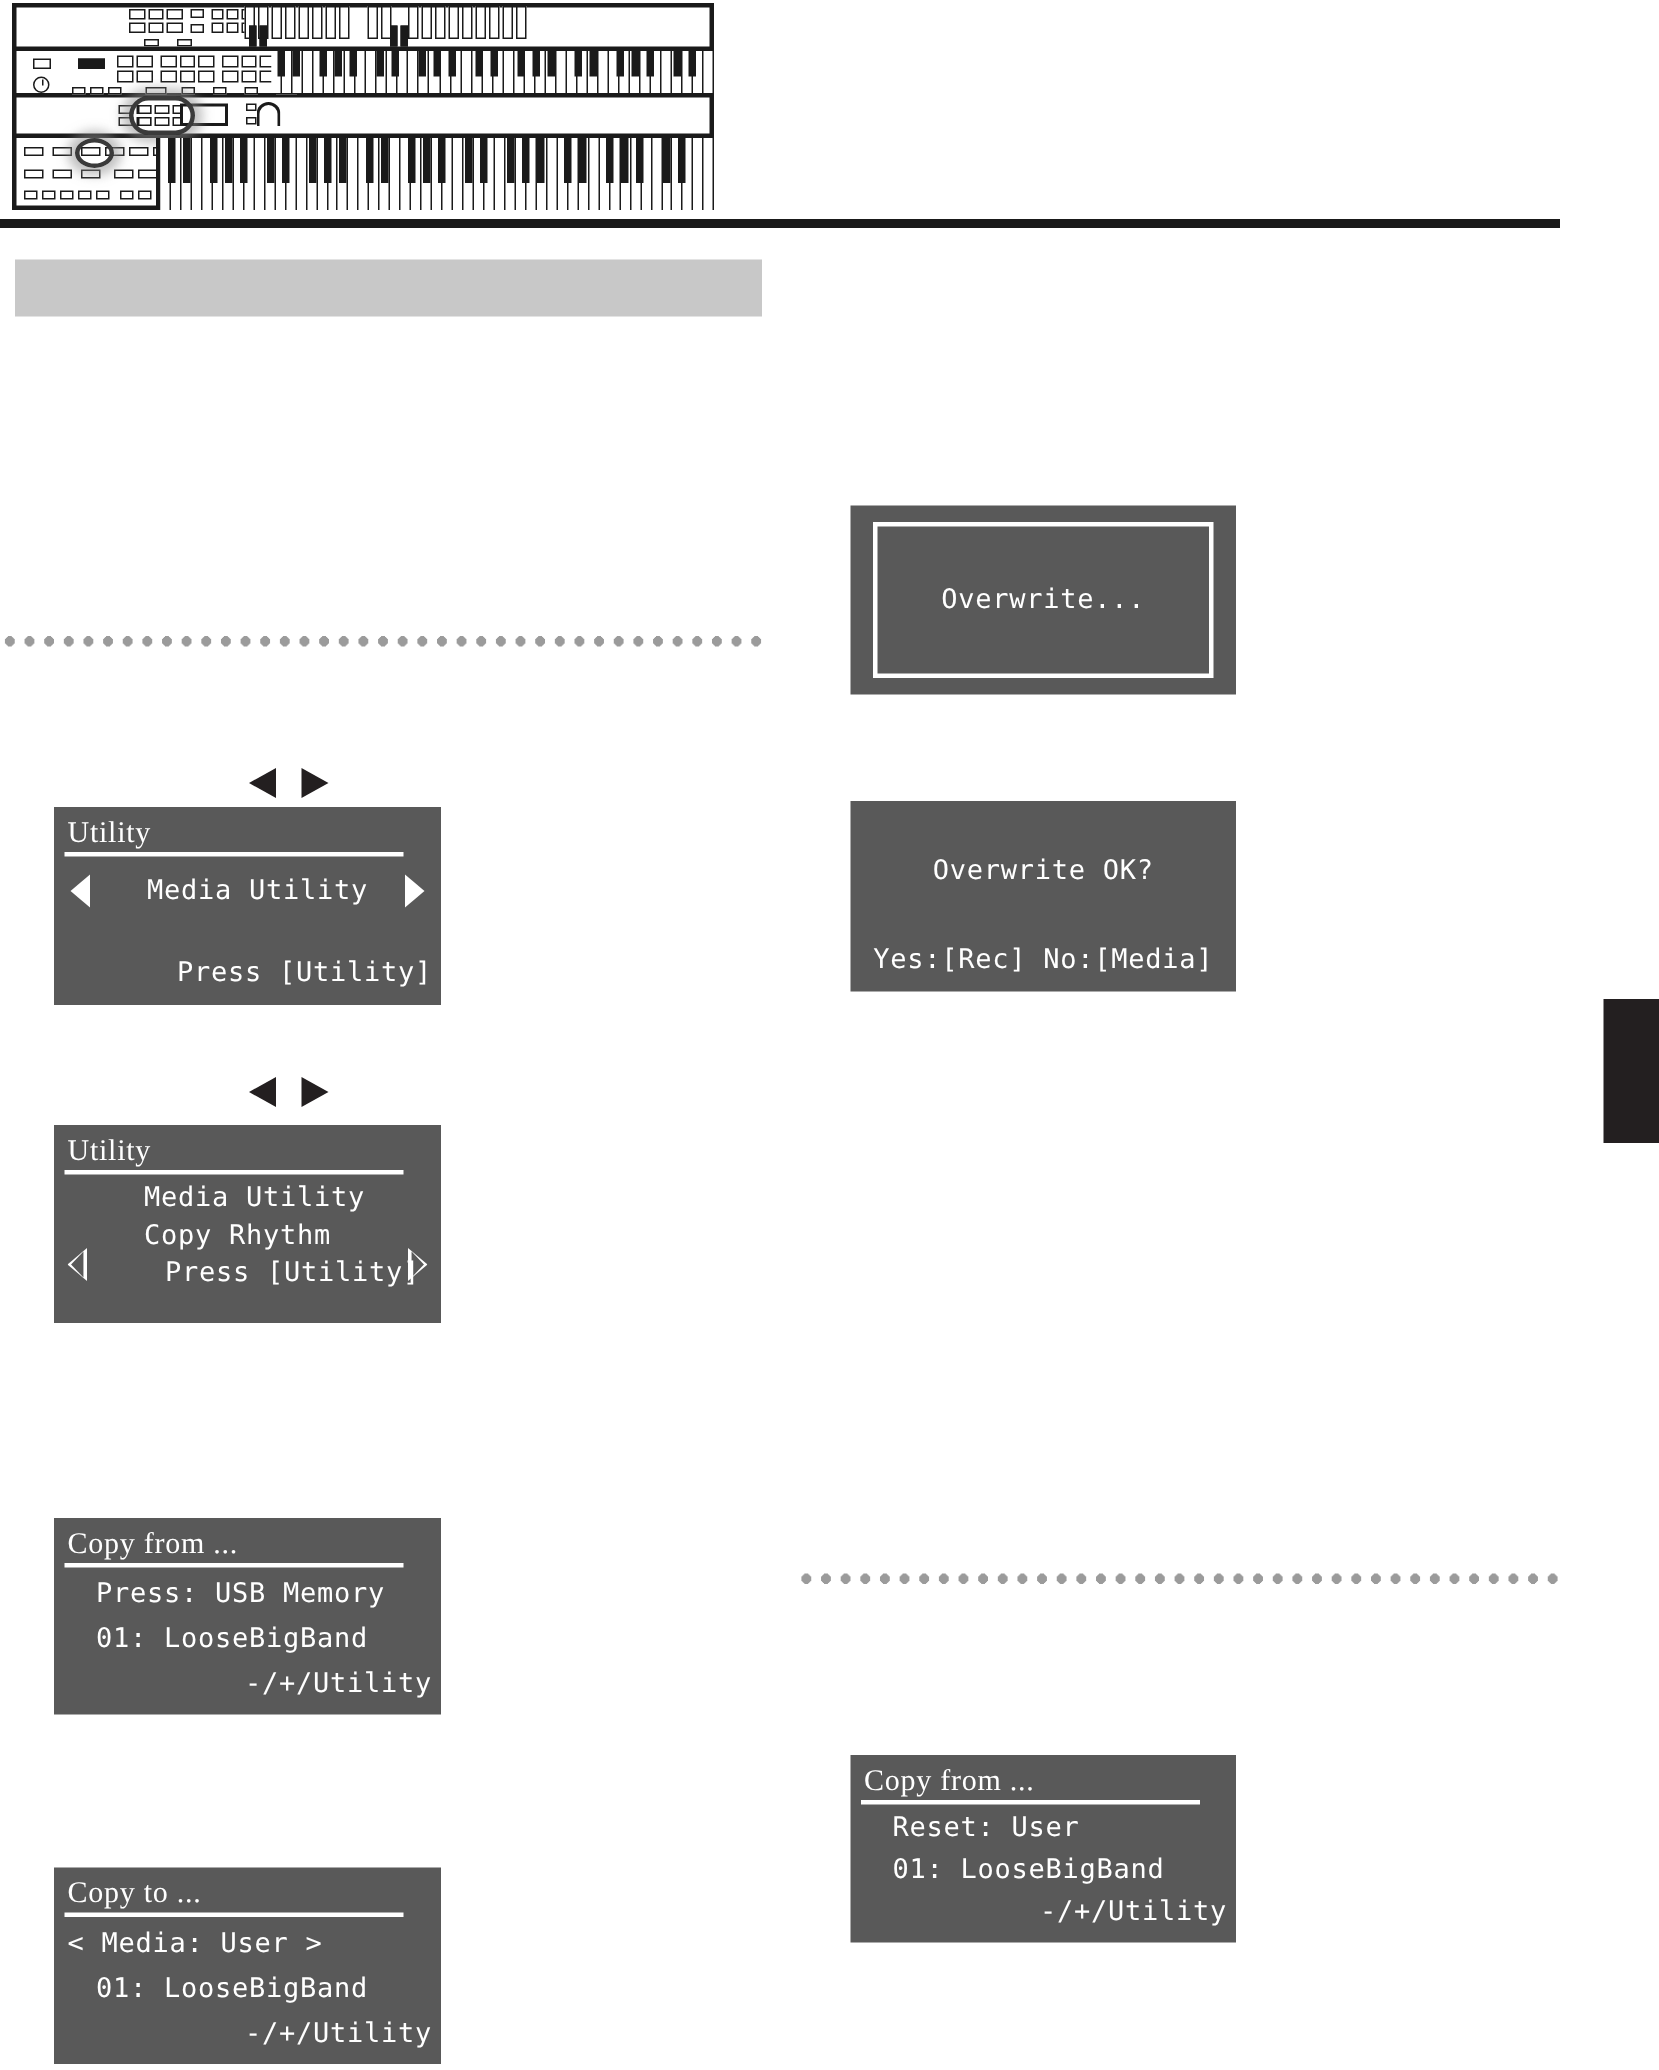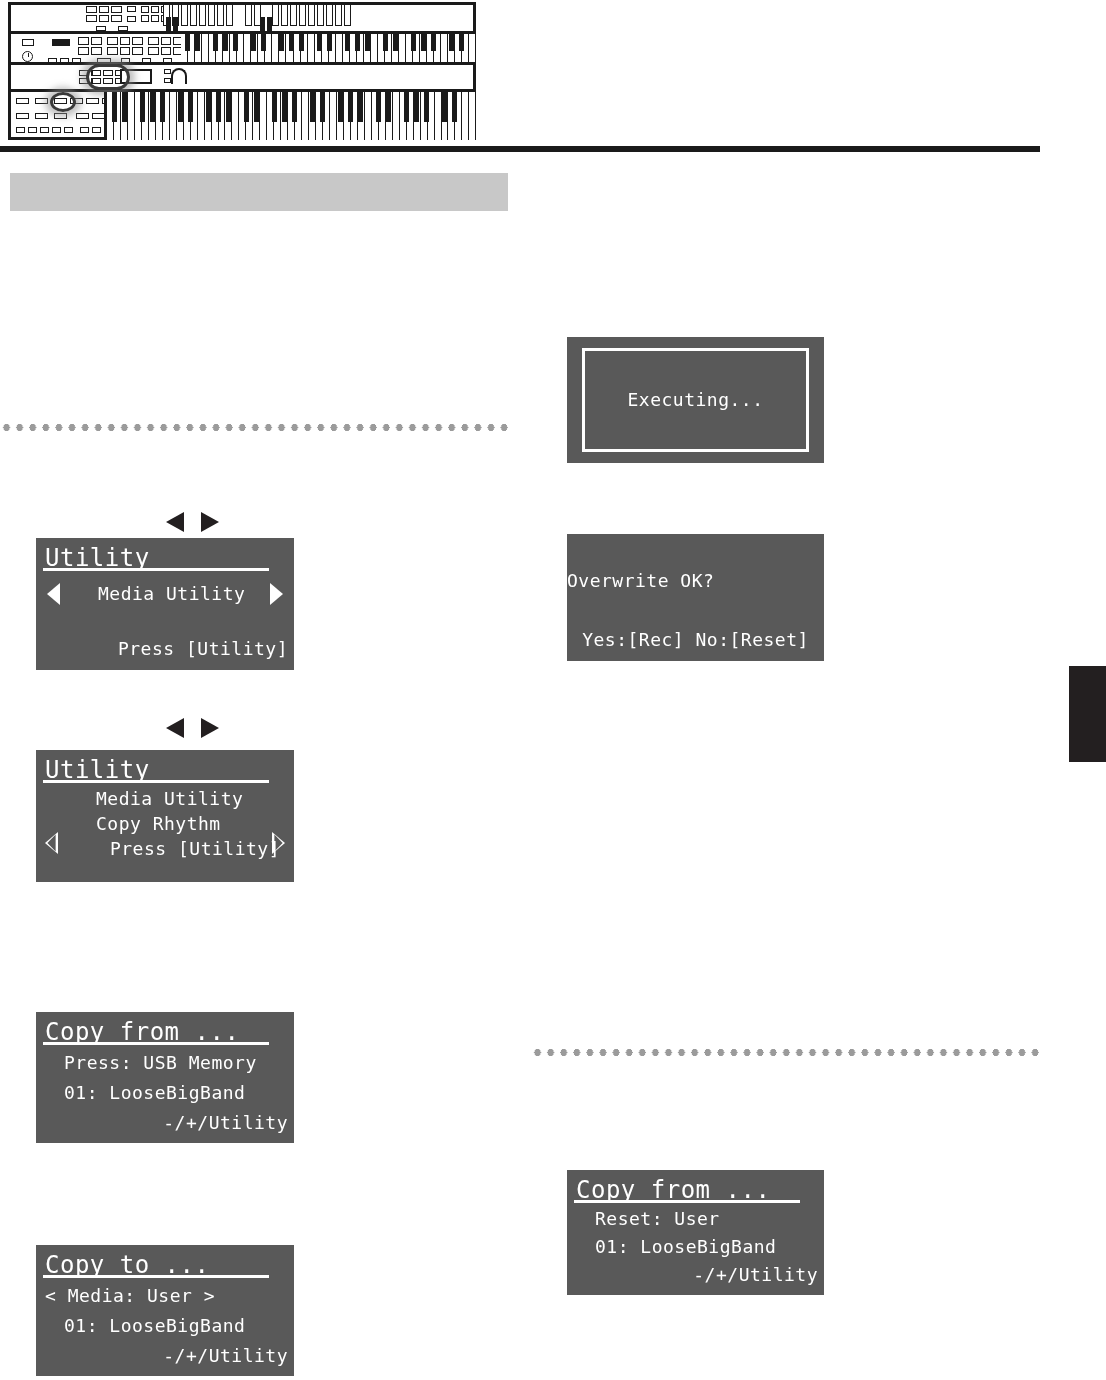--- a/index.html
+++ b/index.html
@@ -193,23 +193,24 @@
     background: #595959;
     color: #ffffff;
     font-family: "DejaVu Sans Mono", "Liberation Mono", monospace;
     box-sizing: border-box;
     overflow: hidden;
   }
   .lcd .lcd-title {
     position: absolute;
     left: 9px;
     top: 6px;
-    font-size: 24px;
+    font-size: 20px;
     letter-spacing: 0.5px;
     white-space: nowrap;
+    font-family: Liberation Serif, serif;
   }
   .lcd .title-rule {
     position: absolute;
     left: 7px;
     height: 2.5px;
     background: #ffffff;
   }
   .lcd .lcd-line {
     position: absolute;
     font-size: 18px;
@@ -640,27 +641,27 @@
 <div class="lcd" style="left:36px; top:1245px; width:258px; height:131px;">
   <span class="lcd-title">Copy to ...</span>
   <div class="title-rule" style="top:30px; width:226px;"></div>
   <span class="lcd-line" style="left:9px; top:40px;">&lt; Media: User &gt;</span>
   <span class="lcd-line" style="left:28px; top:70px;">01: LooseBigBand</span>
   <span class="lcd-line" style="right:6px; top:100px;">-/+/Utility</span>
 </div>
 
 <div class="lcd" style="left:567px; top:337px; width:257px; height:126px;">
   <div class="lcd-inner-frame" style="left:15px; top:11px; right:15px; bottom:11px;">
-    <span class="lcd-line" style="left:0; right:0; top:38px; text-align:center;">Executing...</span>
+    <span class="lcd-line" style="left:0; right:0; top:38px; text-align:center;">Overwrite...</span>
   </div>
 </div>
 
 <div class="lcd" style="left:567px; top:534px; width:257px; height:127px;">
-  <span class="lcd-line" style="left:0; right:0; top:36px; ">Overwrite OK?</span>
-  <span class="lcd-line" style="left:0; right:0; top:95px; text-align:center;">Yes:[Rec] No:[Reset]</span>
+  <span class="lcd-line" style="left:0; right:0; top:36px; text-align:center;">Overwrite OK?</span>
+  <span class="lcd-line" style="left:0; right:0; top:95px; text-align:center;">Yes:[Rec] No:[Media]</span>
 </div>
 
 <div class="lcd" style="left:567px; top:1170px; width:257px; height:125px;">
   <span class="lcd-title">Copy from ...</span>
   <div class="title-rule" style="top:30px; width:226px;"></div>
   <span class="lcd-line" style="left:28px; top:38px;">Reset: User</span>
   <span class="lcd-line" style="left:28px; top:66px;">01: LooseBigBand</span>
   <span class="lcd-line" style="right:6px; top:94px;">-/+/Utility</span>
 </div>
 

